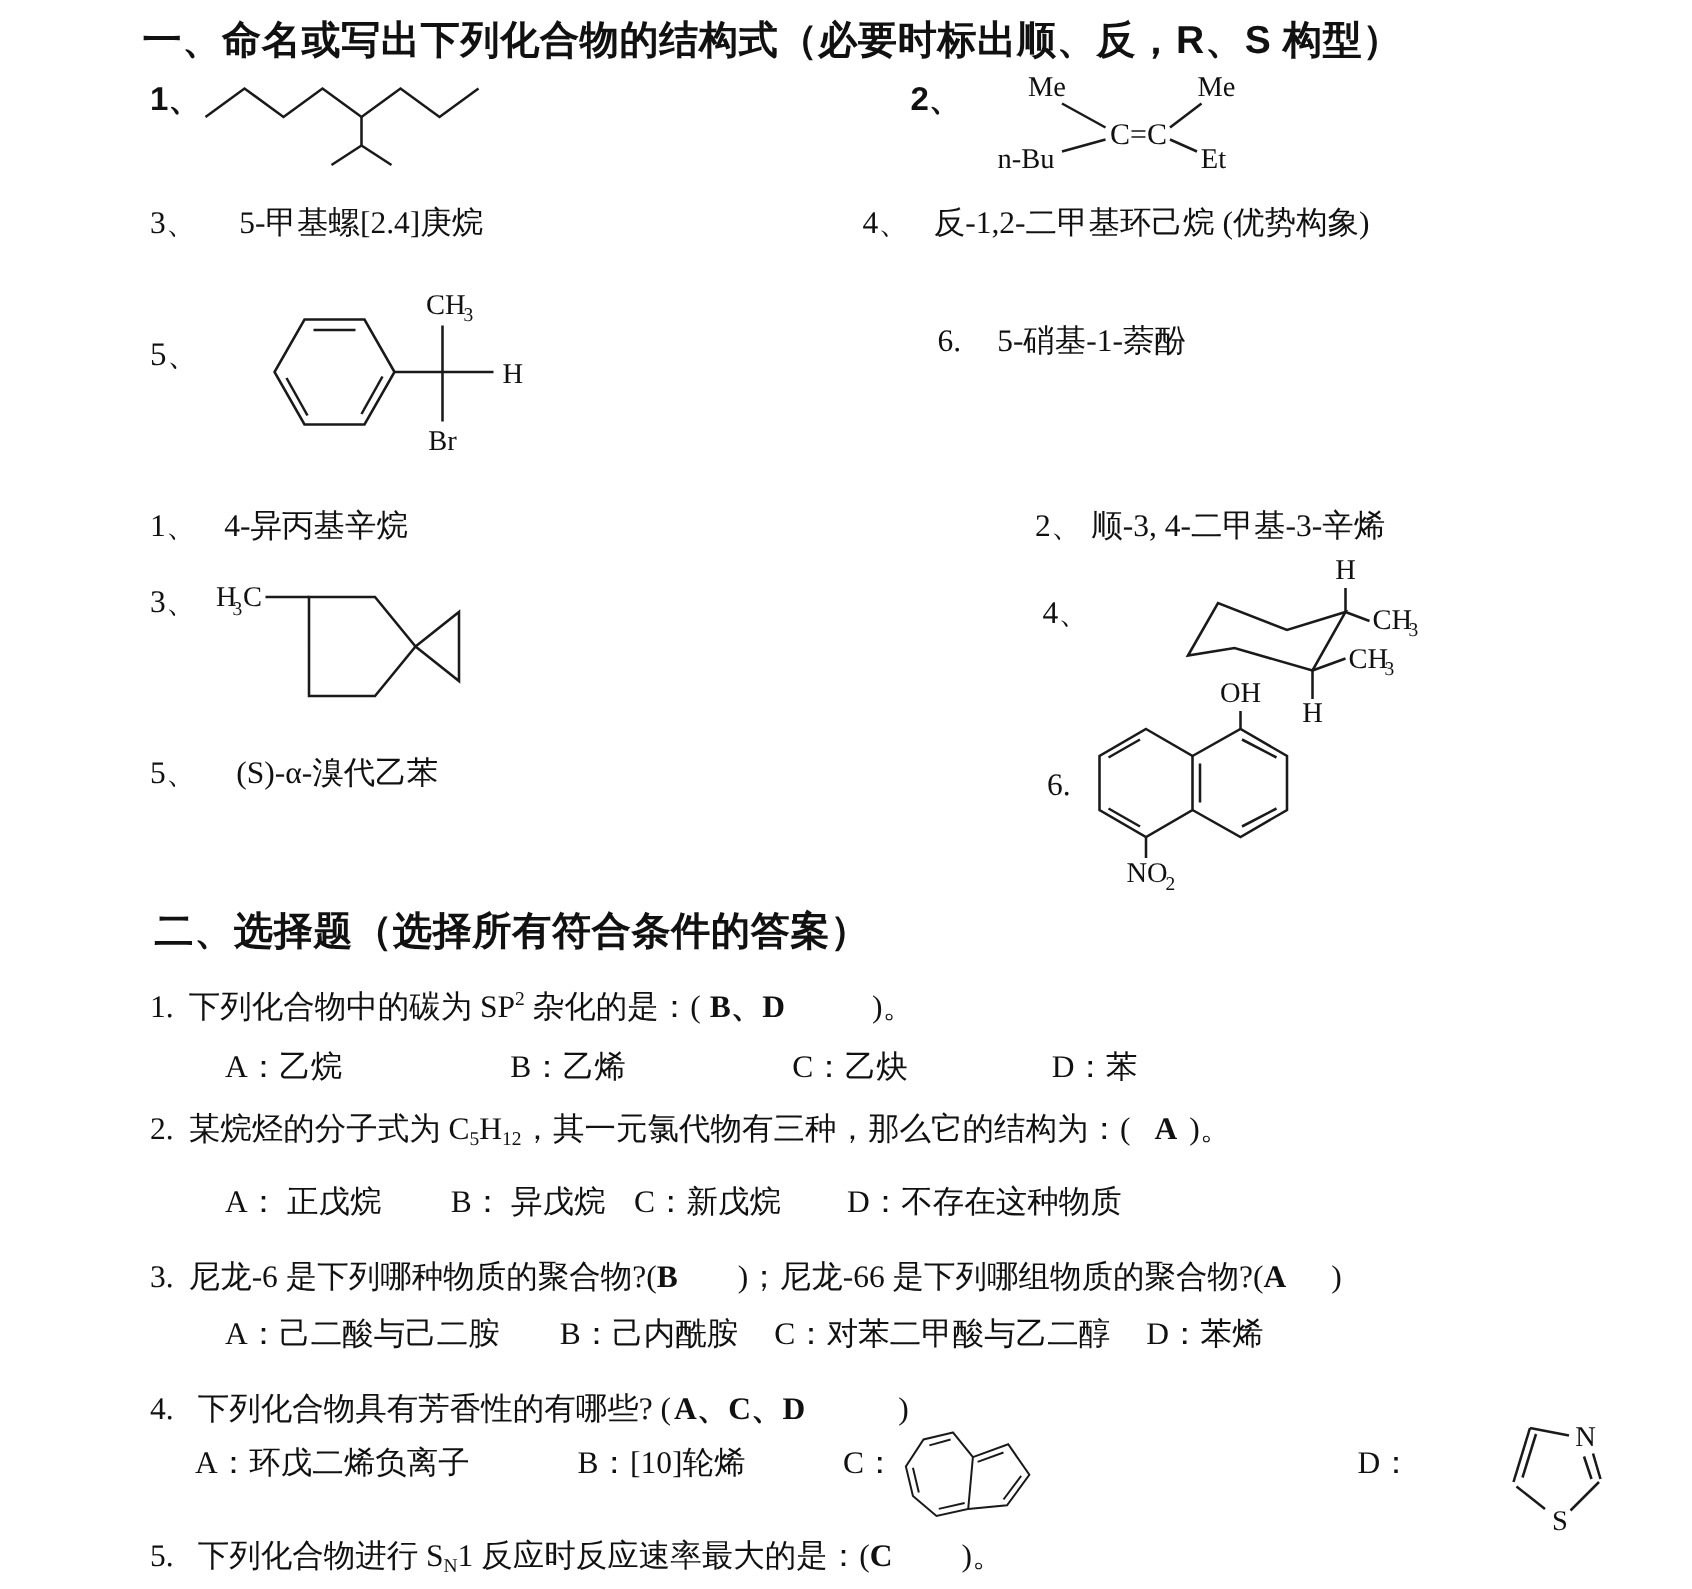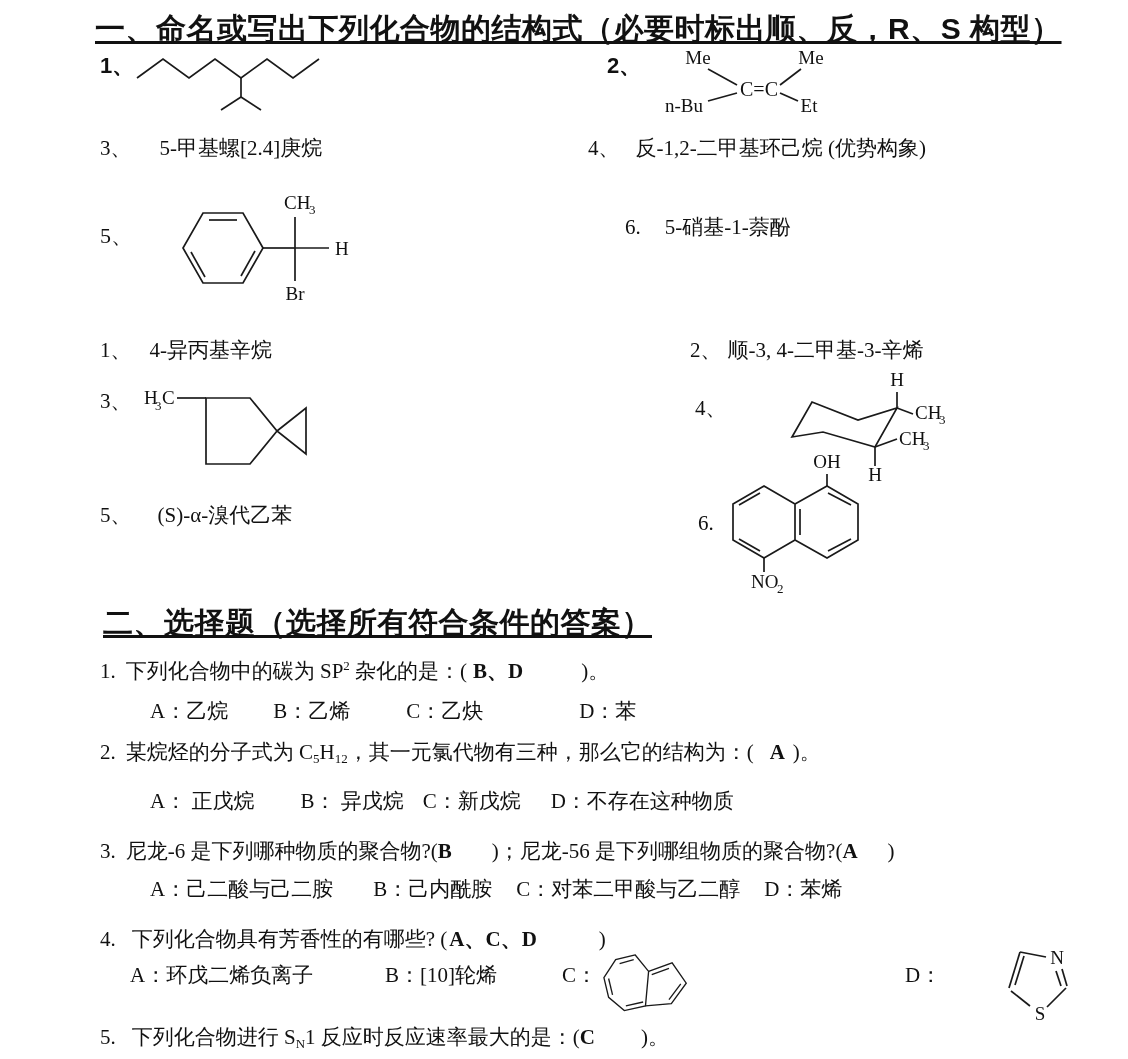--- a/index.html
+++ b/index.html
@@ -1,19 +1,19 @@
 <!DOCTYPE html>
 <html><head>
 <meta charset="utf-8">
 <style>
   html,body{margin:0;padding:0;}
   body{width:1128px;height:1059px;background:#ffffff;position:relative;overflow:hidden;
        font-family:"Liberation Serif","DejaVu Serif",serif;color:#111;}
   .row{position:absolute;white-space:nowrap;font-size:21px;line-height:1.25;}
-  .heading{font-family:"Liberation Sans","DejaVu Sans",sans-serif;font-weight:bold;font-size:30px;letter-spacing:0.5px;text-decoration:underline;}
+  .heading{font-family:"Liberation Sans","DejaVu Sans",sans-serif;font-weight:bold;font-size:26px;letter-spacing:0.5px;}
   .qnum{font-family:"Liberation Sans","DejaVu Sans",sans-serif;font-weight:bold;font-size:22px;}
   .ans{font-weight:bold;}
   .sup{font-size:13px;position:relative;top:-8px;}
   .sb{font-size:13px;position:relative;top:4px;}
   .struct{position:absolute;}
   svg line,svg polyline,svg polygon,svg path{stroke:#1a1a1a;stroke-width:1.7;fill:none;}
   svg text{font-family:"Liberation Serif","DejaVu Serif",serif;fill:#111;stroke:none;}
 </style>
 </head>
 <body>
@@ -41,21 +41,21 @@
   <text x="40" y="16" font-size="19" text-anchor="middle">Me</text>
   <text x="26" y="64" font-size="19" text-anchor="middle">n-Bu</text>
   <text x="101" y="48" font-size="20" text-anchor="middle">C=C</text>
   <text x="153" y="16" font-size="19" text-anchor="middle">Me</text>
   <text x="151" y="64" font-size="19" text-anchor="middle">Et</text>
 </svg>
 
 <div class="row" style="left:100px;top:135px">
   <span style="margin-right:28px">3、</span><span>5-甲基螺[2.4]庚烷</span>
 </div>
-<div class="row" style="left:588px;top:135px">
+<div class="row" style="left:575px;top:135px">
   <span style="margin-right:16px">4、</span><span>反-1,2-二甲基环己烷 (优势构象)</span>
 </div>
 
 <div class="row" style="left:100px;top:222px;font-size:22px">5、</div>
 <svg class="struct" style="left:143px;top:183px" width="215" height="125">
   <g>
     <polygon points="120,65 100,30 60,30 40,65 60,100 100,100"></polygon>
     <line x1="66" y1="37" x2="94" y2="37"></line>
     <line x1="48" y1="69" x2="62" y2="94"></line>
     <line x1="98" y1="93" x2="112" y2="68"></line>
@@ -135,32 +135,32 @@
   <text x="27" y="136" font-size="19">NO</text>
   <text x="53" y="141" font-size="13">2</text>
 </svg>
 
 <div class="row heading" style="left:103px;top:604px">二、选择题（选择所有符合条件的答案）</div>
 
 <div class="row" style="left:100px;top:658px">
   <span style="margin-right:10px">1.</span><span>下列化合物中的碳为 SP</span><span class="sup">2</span><span> 杂化的是：(</span><span class="ans" style="margin:0 58px 13px 6px">B、D</span><span>)。</span>
 </div>
 <div class="row" style="left:150px;top:698px">
-  <span style="margin-right:45px">A：乙烷</span><span style="margin-right:56px">B：乙烯</span><span style="margin-right:96px">C：乙炔</span><span>D：苯</span>
+  <span style="margin-right:112px">A：乙烷</span><span style="margin-right:111px">B：乙烯</span><span style="margin-right:96px">C：乙炔</span><span>D：苯</span>
 </div>
 
 <div class="row" style="left:100px;top:739px">
   <span style="margin-right:10px">2.</span><span>某烷烃的分子式为 C</span><span class="sb">5</span><span>H</span><span class="sb">12</span><span>，其一元氯代物有三种，那么它的结构为：(</span><span class="ans" style="margin:0 8px 0 16px">A</span><span>)。</span>
 </div>
 <div class="row" style="left:150px;top:788px">
-  <span style="margin-right:46px">A： 正戊烷</span><span style="margin-right:19px">B： 异戊烷</span><span style="margin-right:30px">C：新戊烷</span><span>D：不存在这种物质</span>
+  <span style="margin-right:46px">A： 正戊烷</span><span style="margin-right:19px">B： 异戊烷</span><span style="margin-right:44px">C：新戊烷</span><span>D：不存在这种物质</span>
 </div>
 
 <div class="row" style="left:100px;top:838px">
-  <span style="margin-right:10px">3.</span><span>尼龙-6 是下列哪种物质的聚合物?(</span><span class="ans" style="margin-right:40px">B</span><span>)；尼龙-56 是下列哪组物质的聚合物?(</span><span class="ans" style="margin-right:30px">A</span><span>)</span>
+  <span style="margin-right:10px">3.</span><span>尼龙-6 是下列哪种物质的聚合物?(</span><span class="ans" style="margin-right:40px">B</span><span>)；尼龙-66 是下列哪组物质的聚合物?(</span><span class="ans" style="margin-right:30px">A</span><span>)</span>
 </div>
 <div class="row" style="left:150px;top:876px">
   <span style="margin-right:40px">A：己二酸与己二胺</span><span style="margin-right:24px">B：己内酰胺</span><span style="margin-right:24px">C：对苯二甲酸与乙二醇</span><span>D：苯烯</span>
 </div>
 
 <div class="row" style="left:100px;top:926px">
   <span style="margin-right:16px">4.</span><span>下列化合物具有芳香性的有哪些? (</span><span class="ans" style="margin:0 62px 0 2px">A、C、D</span><span>)</span>
 </div>
 <div class="row" style="left:130px;top:962px">A：环戊二烯负离子</div>
 <div class="row" style="left:385px;top:962px">B：[10]轮烯</div>

